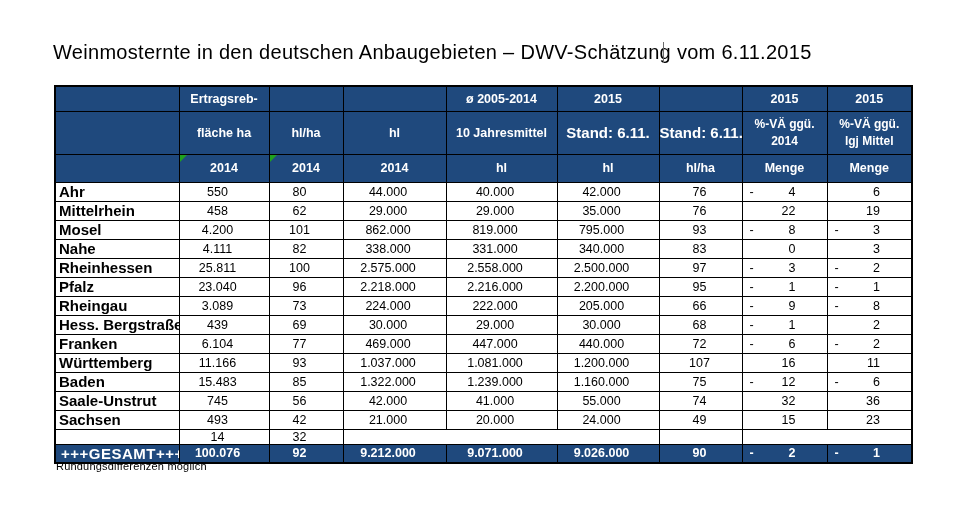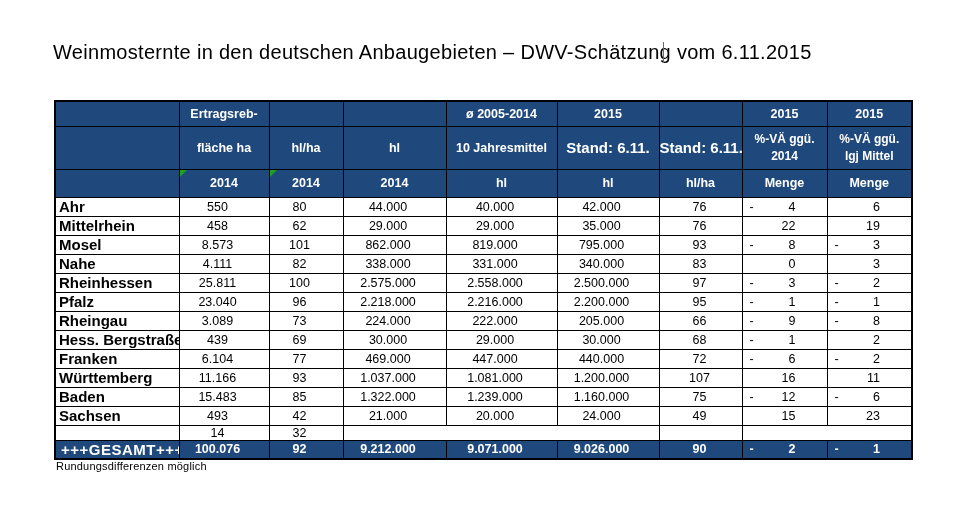--- a/index.html
+++ b/index.html
@@ -20,21 +20,21 @@
   .title{
     position:absolute; left:53px; top:41px;
     font-size:20px; font-weight:normal; letter-spacing:0.3px;
     white-space:nowrap;
   }
   .caret{
     position:absolute; left:663px; top:42px; width:1px; height:21px;
     background:#6b6b6b;
   }
   table.sheet{
-    position:absolute; left:54px; top:100px;
+    position:absolute; left:54px; top:85px;
     width:857px; table-layout:fixed;
     border-collapse:collapse;
     border:2px solid var(--grid);
   }
   td{
     border:1px solid var(--grid);
     vertical-align:middle;
     overflow:hidden; white-space:nowrap;
     font-size:12.5px;
   }
@@ -155,21 +155,21 @@
           <span class="val">22</span>
         </td>
     <td class="vae">
           <span class="sign"></span>
           <span class="val">19</span>
         </td>
   </tr>
 
   <tr class="data">
     <td class="region">Mosel</td>
-    <td class="num">8.573</td>
+    <td class="num">4.200</td>
     <td class="num">101</td>
     <td class="num">862.000</td>
     <td class="num">819.000</td>
     <td class="num">795.000</td>
     <td class="num c7">93</td>
     <td class="vae">
           <span class="sign">-</span>
           <span class="val">8</span>
         </td>
     <td class="vae">
@@ -315,20 +315,37 @@
     <td class="vae">
           <span class="sign">-</span>
           <span class="val">12</span>
         </td>
     <td class="vae">
           <span class="sign">-</span>
           <span class="val">6</span>
         </td>
   </tr>
 
+  <tr class="data">
+    <td class="region">Saale-Unstrut</td>
+    <td class="num">745</td>
+    <td class="num">56</td>
+    <td class="num">42.000</td>
+    <td class="num">41.000</td>
+    <td class="num">55.000</td>
+    <td class="num c7">74</td>
+    <td class="vae">
+          <span class="sign"></span>
+          <span class="val">32</span>
+        </td>
+    <td class="vae">
+          <span class="sign"></span>
+          <span class="val">36</span>
+        </td>
+  </tr>
 
   <tr class="data">
     <td class="region">Sachsen</td>
     <td class="num">493</td>
     <td class="num">42</td>
     <td class="num">21.000</td>
     <td class="num">20.000</td>
     <td class="num">24.000</td>
     <td class="num c7">49</td>
     <td class="vae">

